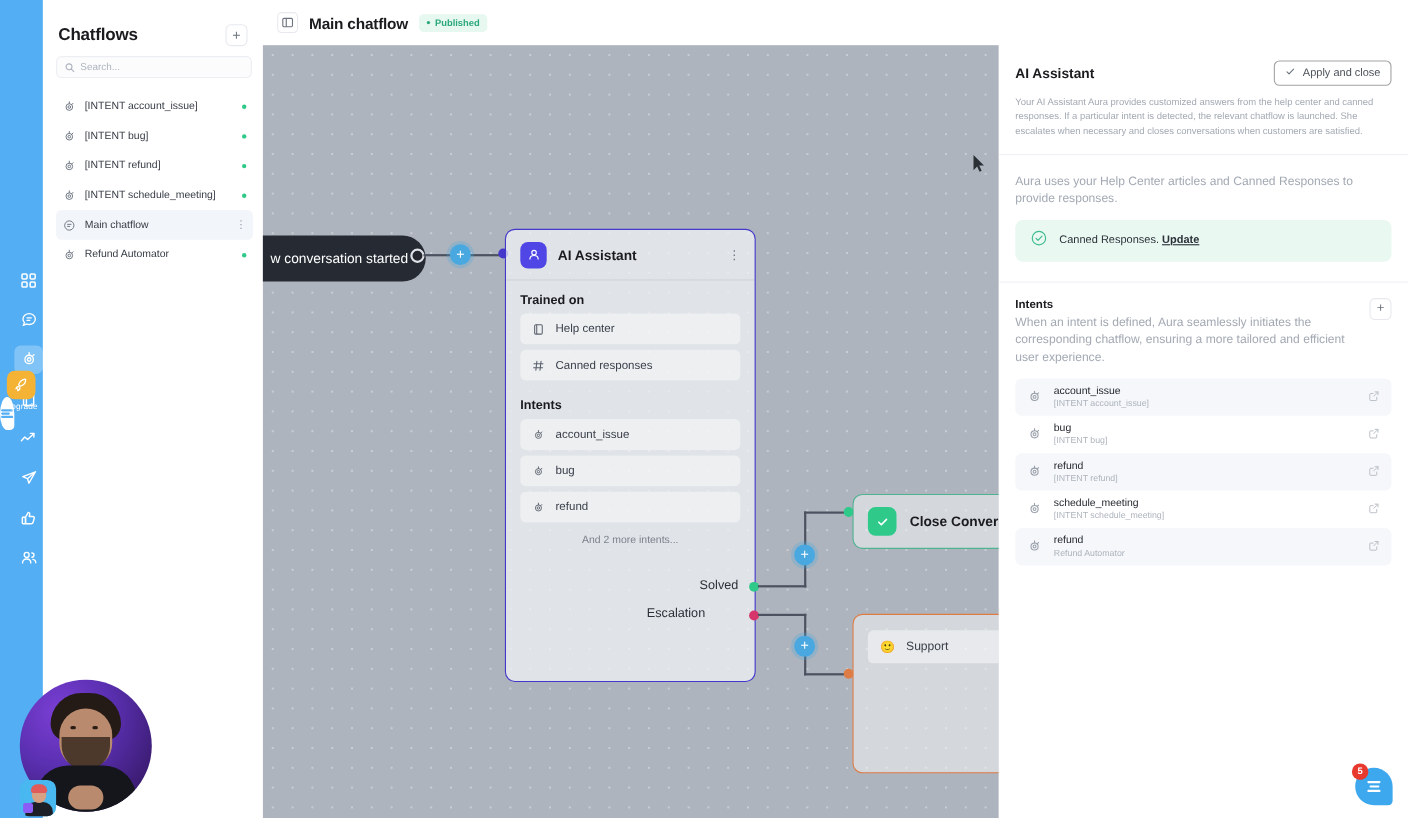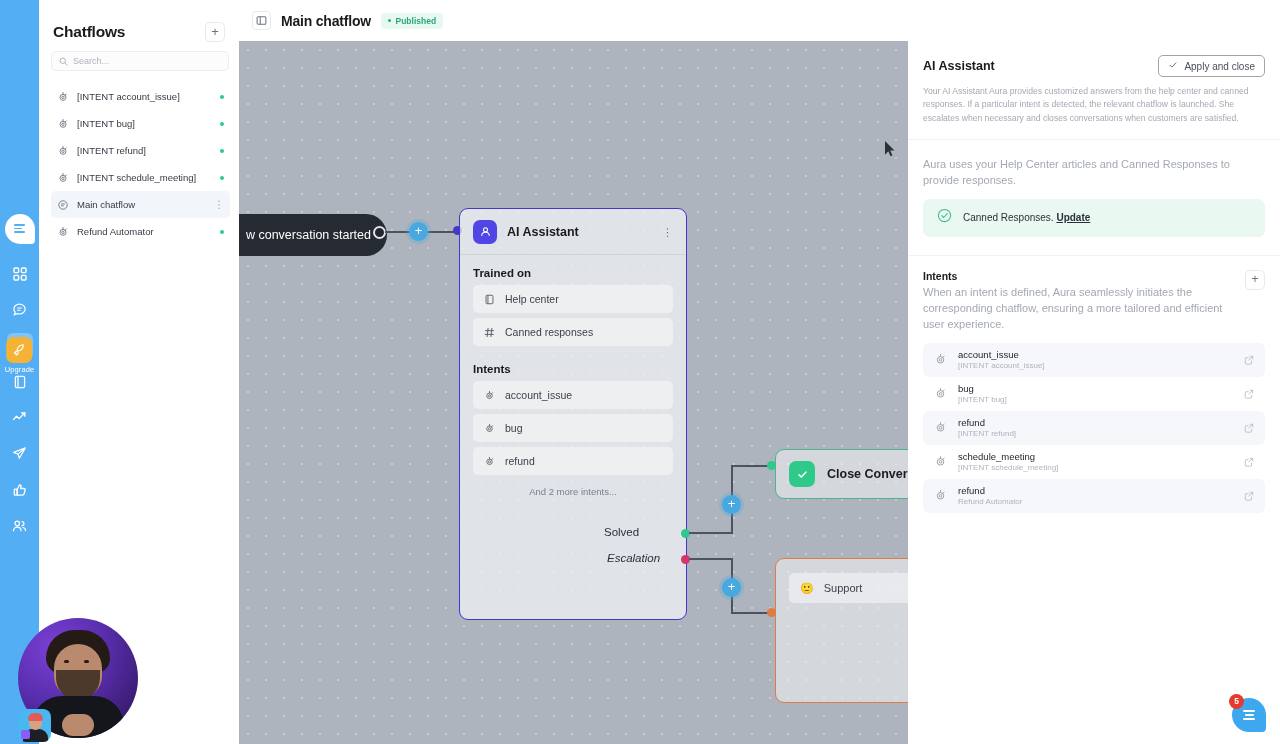--- a/index.html
+++ b/index.html
@@ -8,21 +8,21 @@
     overflow: hidden;
     font-family: "Liberation Sans", sans-serif;
     background: #ffffff;
   }
   #app { position: relative; width: 1280px; height: 744px; }
 
   
   .rail {
     position: absolute; left: 0; top: 0; width: 39px; height: 744px;
     background: #54aef4;
-    display: flex; flex-direction: column; align-items: center; justify-content: center;
+    display: flex; flex-direction: row; align-items: center; justify-content: center;
   }
   .rail-logo {
     margin-top: 8px; width: 30px; height: 30px; border-radius: 50% 50% 4px 50%;
     background: #ffffff; display: flex; align-items: center; justify-content: center;
   }
   .rail-logo .bars { width: 11px; }
   .rail-logo .bars i { display:block; height:1.8px; background:#54aef4; border-radius:1px; margin:1.6px 0;}
   .rail-logo .bars i:nth-child(2){ width:8px; }
   .rail-logo .bars i:nth-child(3){ width:11px; }
   .rail-icons { margin-top: 17px; display:flex; flex-direction:column; align-items:center; gap: 10px;}
@@ -488,23 +488,23 @@
               <circle cx="8" cy="8.4" r="4"></circle>
               <circle cx="8" cy="8.4" r="1.6"></circle>
               <path d="M8 4.4V2M10.8 5.6l1.7-1.7" stroke-linecap="round"></path>
             </svg>
           </span>
         <span>refund</span>
       </div>
       <div class="ai-more">And 2 more intents...</div>
     </div>
 
-    <div class="olabel" style="left:365px;top:485px;">Solved</div>
+    <div class="olabel" style="left:397px;top:485px;">Solved</div>
     <div class="oport" style="left:442px;top:488px;background:#2fc98a;"></div>
-    <div class="olabel" style="left:368px;top:511px;font-style:italic;">Escalation</div>
+    <div class="olabel" style="left:349px;top:511px;">Escalation</div>
     <div class="oport" style="left:442px;top:514px;background:#d6356b;"></div>
 
     <div class="edge" style="left:450px;top:491px;width:44px;height:2px;"></div>
     <div class="edge" style="left:492px;top:424px;width:2px;height:69px;"></div>
     <div class="edge" style="left:492px;top:424px;width:40px;height:2px;"></div>
     <div class="plus-btn" style="left:483px;top:454px;">+</div>
     <div class="port" style="left:528px;top:420px;width:9px;height:9px;background:#2fc98a;"></div>
 
     <div class="edge" style="left:450px;top:517px;width:44px;height:2px;"></div>
     <div class="edge" style="left:492px;top:517px;width:2px;height:56px;"></div>

